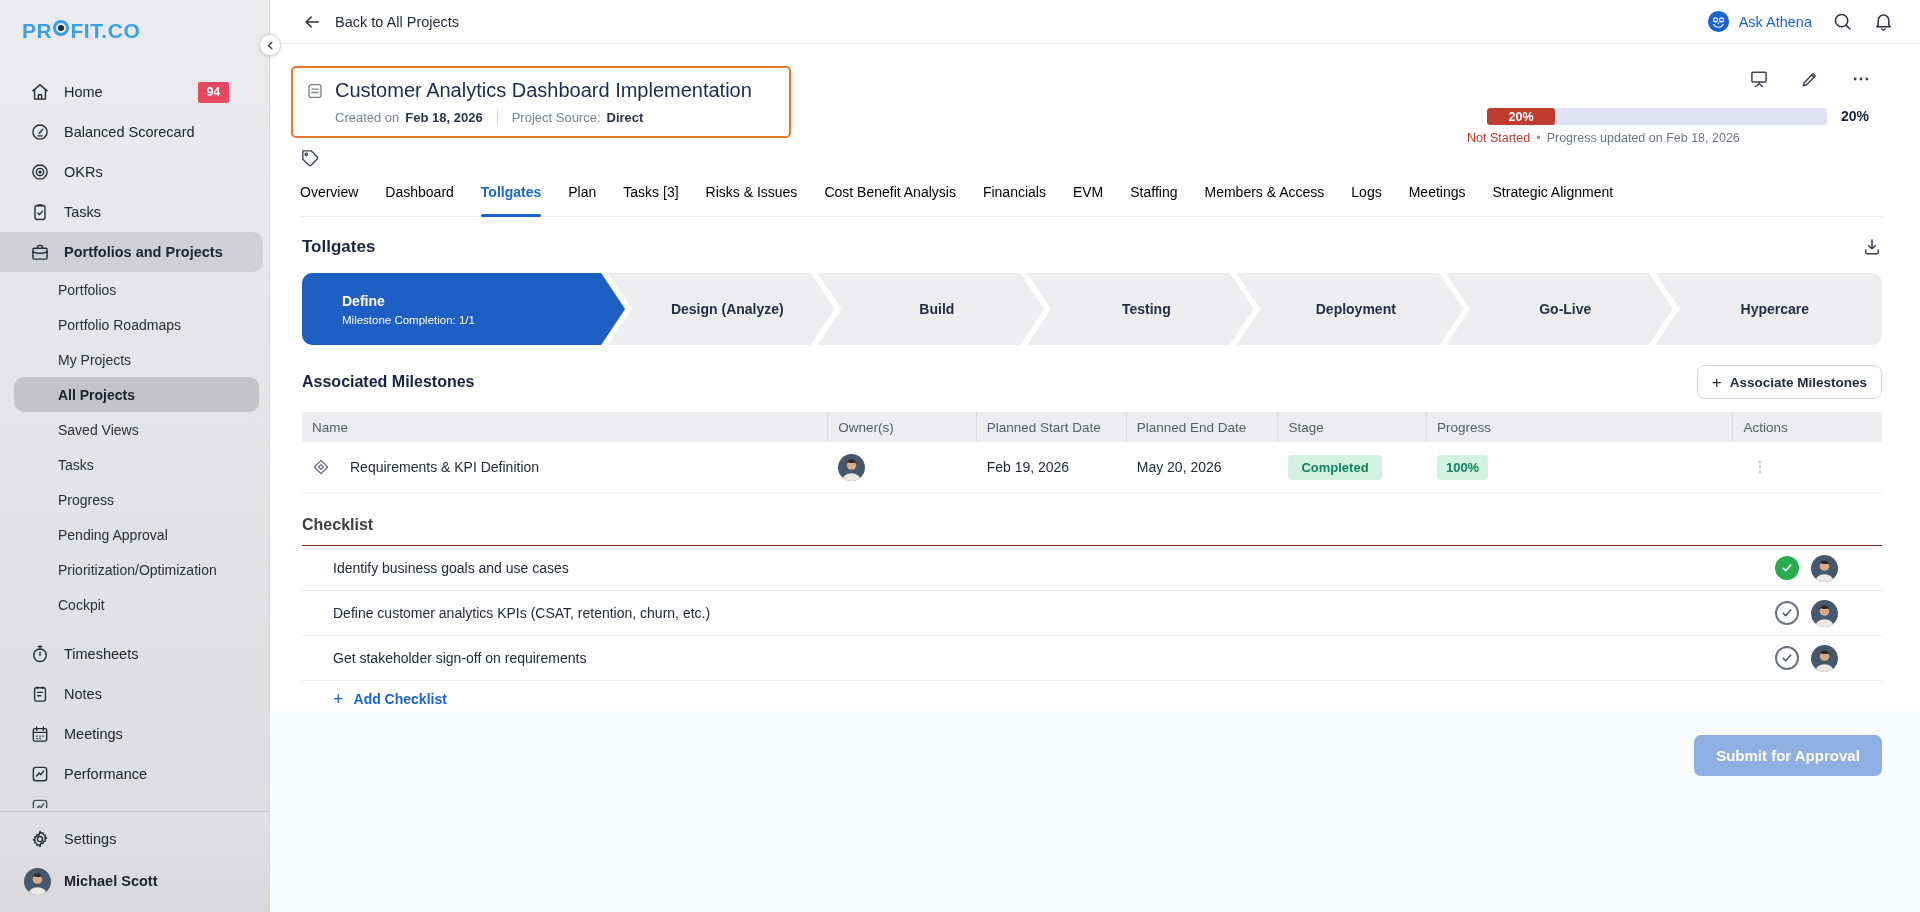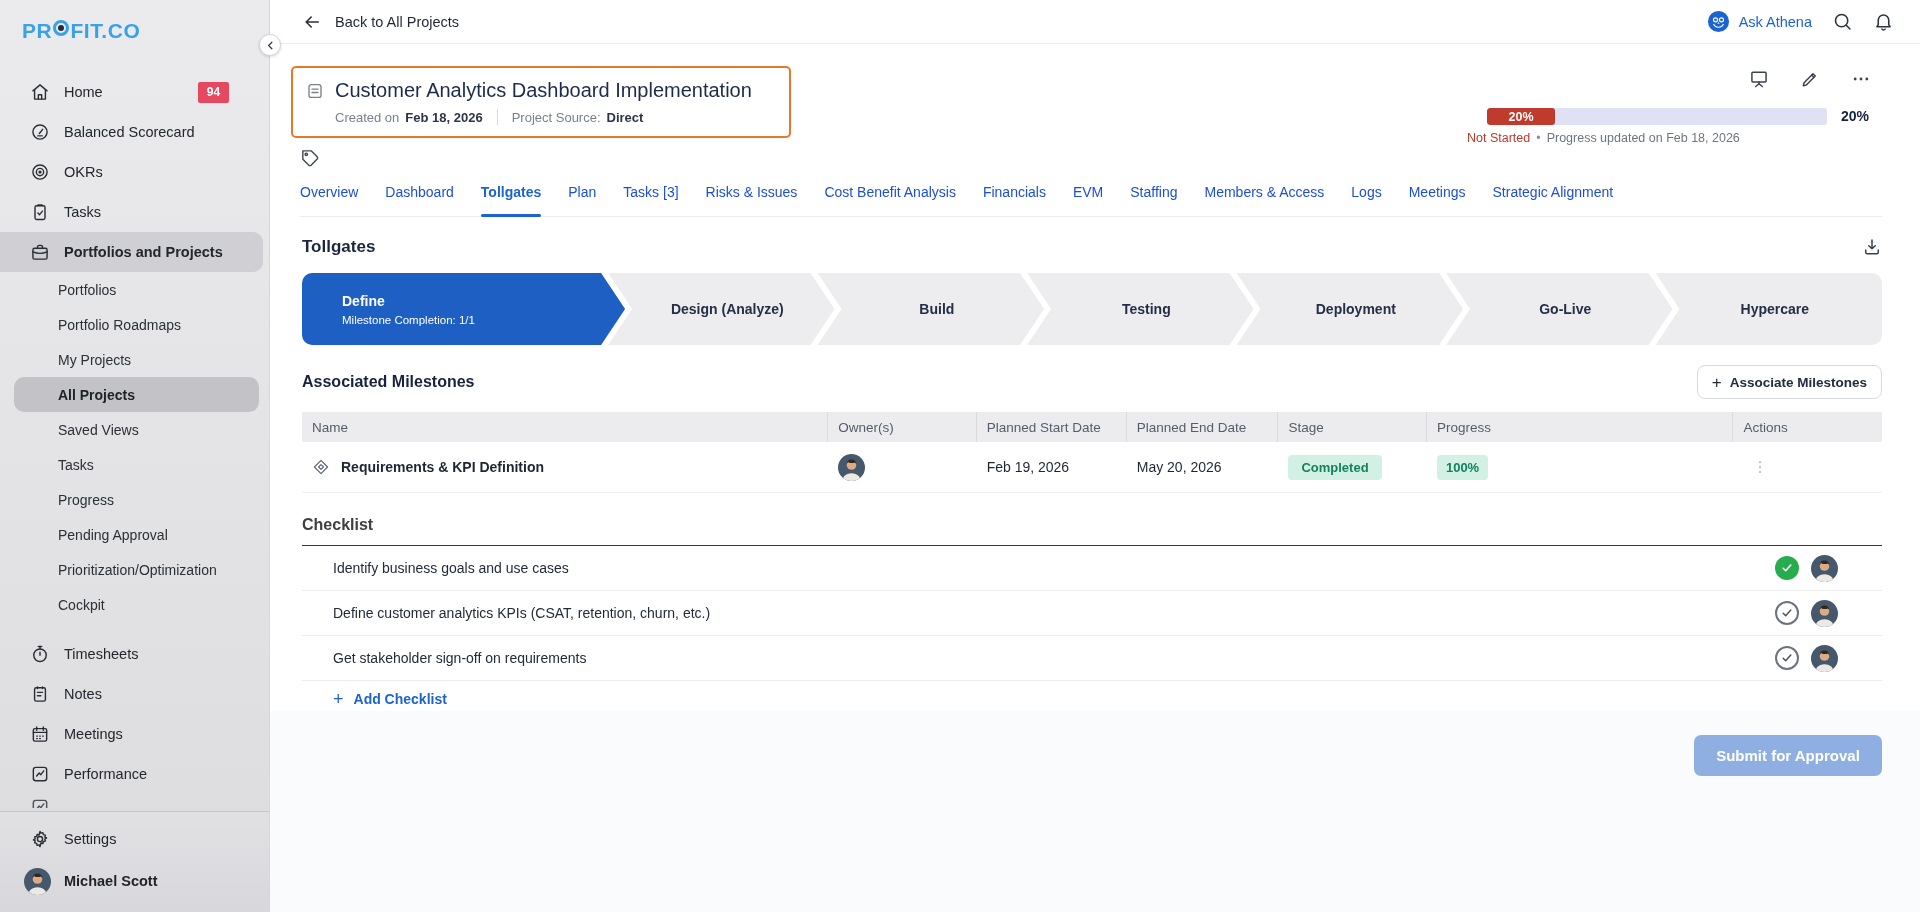--- a/index.html
+++ b/index.html
@@ -61,21 +61,21 @@
   .pbar{position:absolute;top:64px;right:93px;width:340px;height:17px;background:#e0e1f4;border-radius:3px;overflow:hidden;cursor:pointer;}
   .pfill{height:100%;background:var(--red);color:#fff;font-size:12.5px;font-weight:700;display:flex;align-items:center;justify-content:center;border-radius:3px;}
   .plabel{position:absolute;top:64px;right:51px;font-size:14px;font-weight:700;color:#15223e;}
   .pstatus{position:absolute;top:87px;right:93px;width:360px;font-size:12.5px;color:#6d7583;display:flex;gap:6px;align-items:center;white-space:nowrap;}
   .pstatus .ns{color:#c0392b;}
   .pstatus .dot::before{content:'•';color:#8a919c;}
   .tag-btn{position:absolute;top:104px;left:30px;width:20px;height:20px;color:#3f4754;cursor:pointer;background:none;border:none;padding:0;}
   .tag-btn svg{width:100%;height:100%;}
 
   .tabs{position:absolute;top:138px;left:30px;right:38px;display:flex;gap:27px;border-bottom:1px solid #eaecef;}
-  .tab{padding-bottom:14px;font-size:14px;font-weight:500;color:#1d4ed8;cursor:pointer;line-height:20px;position:relative;white-space:nowrap;}
+  .tab{padding-bottom:14px;font-size:14px;font-weight:500;color:#000000;cursor:pointer;line-height:20px;position:relative;white-space:nowrap;}
   .tab.active{color:var(--accent);font-weight:700;}
   .tab.active::after{content:'';position:absolute;left:0;right:0;bottom:-1px;height:3px;background:var(--accent);border-radius:2px;}
 
   .body2{position:absolute;top:173px;left:0;right:0;bottom:0;padding:0 38px 0 32px;}
   .sec-head{display:flex;align-items:center;justify-content:space-between;margin-top:19px;height:22px;}
   .sec-title{font-size:17px;font-weight:600;color:#1b2640;}
   .dl-btn{width:20px;height:20px;color:#39414e;cursor:pointer;background:none;border:none;padding:0;}
   .dl-btn svg{width:100%;height:100%;}
 
   .steps{display:flex;margin-top:15px;height:72px;}
@@ -89,21 +89,21 @@
   .assoc-btn{display:flex;align-items:center;gap:8px;height:34px;padding:0 14px;background:#fff;border:1px solid #d6d9de;border-radius:8px;font-size:13.5px;font-weight:600;color:#222c3c;cursor:pointer;font-family:inherit;}
   .assoc-btn .plus{font-size:17px;font-weight:500;line-height:1;}
 
   .mtable{margin-top:13px;}
   .mt-head,.mt-row{display:grid;grid-template-columns:33.3% 9.4% 9.5% 9.6% 9.4% 19.4% 1fr;}
   .mt-head{background:#ececee;height:30px;font-size:13.5px;color:#545d6b;}
   .mt-head>div{padding-left:10px;border-right:1px solid #dadbde;display:flex;align-items:center;height:100%;}
   .mt-head>div:last-child{border-right:none;}
   .mt-row{height:51px;align-items:center;background:#fff;border-bottom:1px solid #f0f0f2;font-size:14px;color:#1f2633;}
   .mt-row>div{padding-left:10px;display:flex;align-items:center;}
-  .name-cell{gap:11px;font-weight:700;}
+  .name-cell{gap:20px;font-weight:400;}
   .dia-icon{width:18px;height:18px;color:#5c6470;flex:none;}
   .dia-icon svg{width:100%;height:100%;}
   .chip{background:var(--chipbg);color:var(--chiptext);font-size:13px;font-weight:600;padding:5px 13px;border-radius:4px;}
   .chip.pct{padding:5px 9px;text-align:right;}
   .kebab-btn{width:18px;height:18px;color:#b9c5de;cursor:pointer;margin-left:8px;background:none;border:none;padding:0;}
   .kebab-btn svg{width:100%;height:100%;}
 
   .cl-head{margin-top:22px;font-size:16px;font-weight:700;color:#404040;line-height:19px;}
   .cl-list{margin-top:11px;border-top:1px solid #7f1d1d;}
   .cl-row{height:45px;display:flex;align-items:center;border-bottom:1px solid #ededf0;padding-left:31px;font-size:14px;color:#232b38;}

